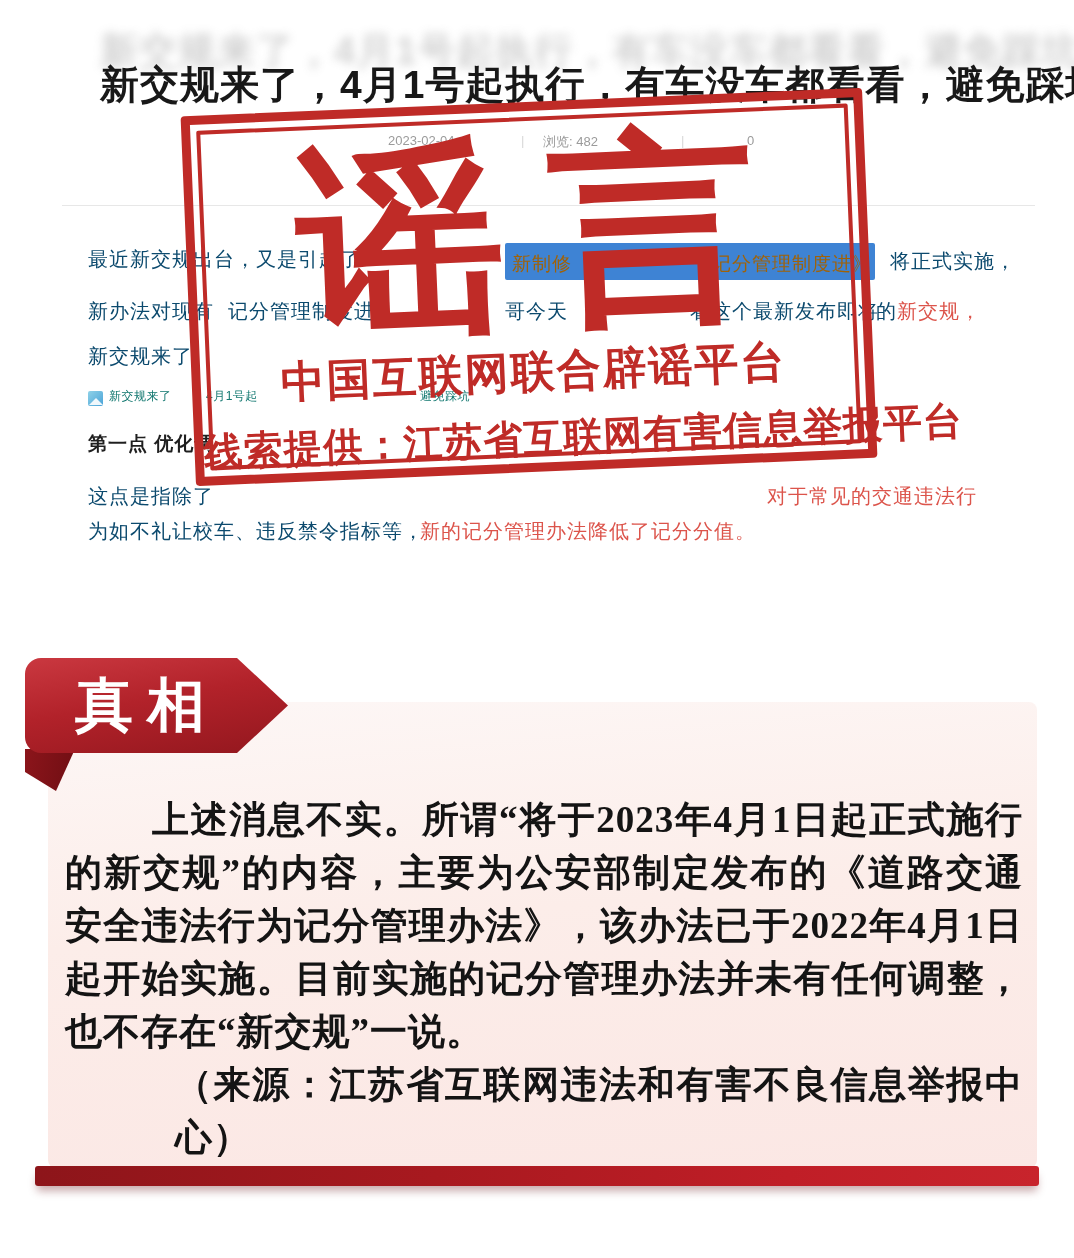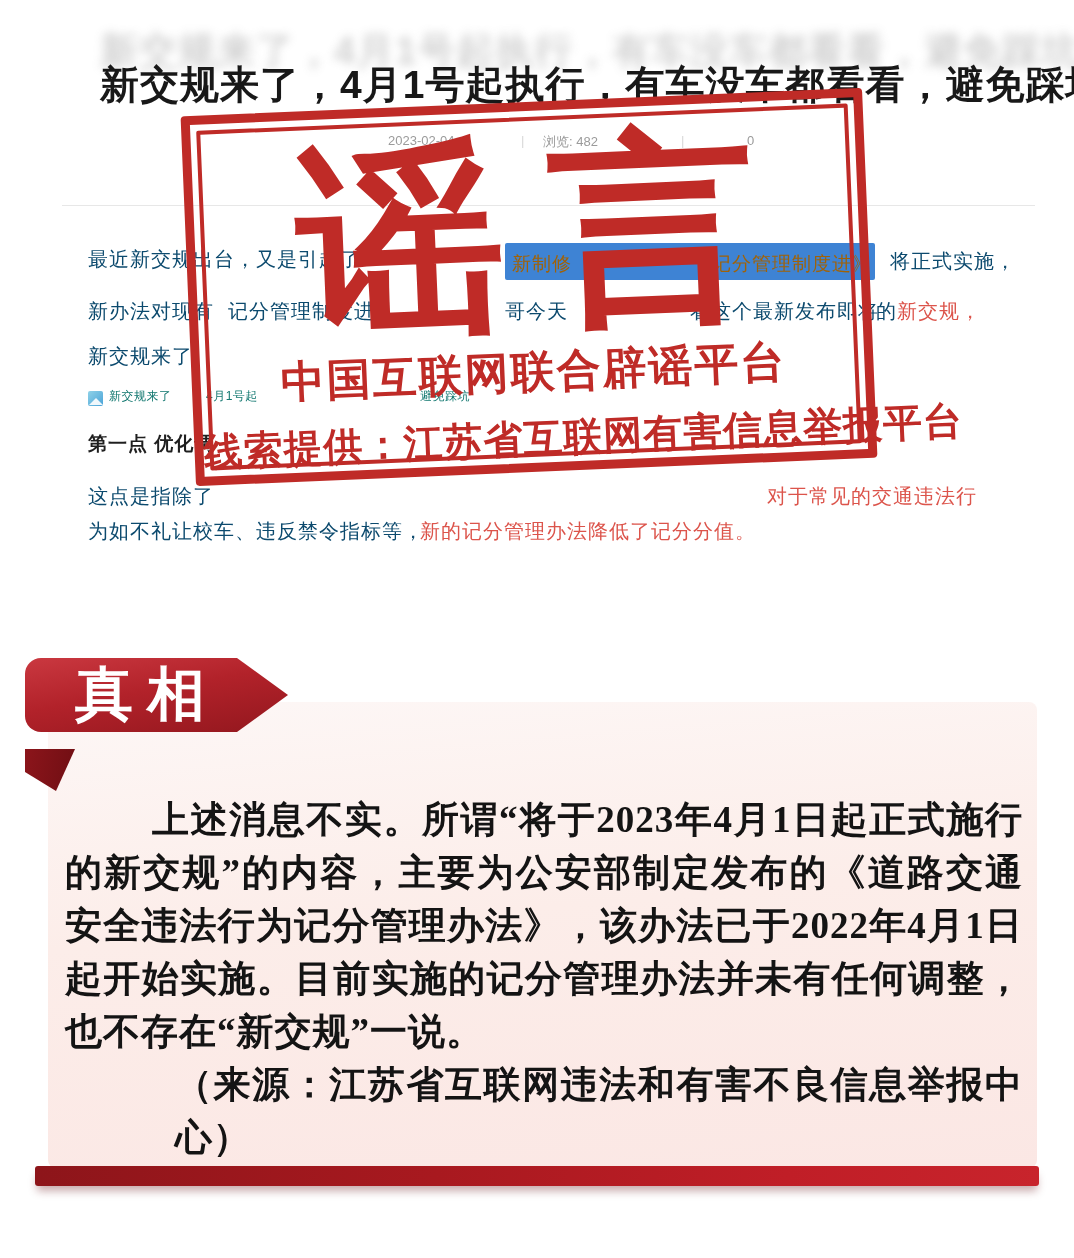--- a/index.html
+++ b/index.html
@@ -45,21 +45,21 @@
   
   .truth-panel{left:48px;top:702px;width:989px;height:466px;border-radius:8px;z-index:1;
                background:linear-gradient(175deg,#fdf7f6 0%,#fcede9 45%,#fbe7e4 100%);}
   .truth-text{left:65px;top:780px;width:958px;font-family:"Liberation Serif","DejaVu Serif",serif;
               font-weight:700;font-size:37px;line-height:53px;color:#141414;
               letter-spacing:1px;text-align:justify;z-index:2;margin-top:13px;}
   .truth-text p{margin:0;}
   .truth-para{text-indent:87px;}
   .truth-src{padding-left:110px;}
 
-  .ribbon{left:25px;top:658px;width:263px;height:74px;z-index:4;
+  .ribbon{left:25px;top:658px;width:263px;height:95px;z-index:4;
           background:linear-gradient(170deg,#ca3840 0%,#b2222a 45%,#93171e 100%);
           border-radius:16px;
           clip-path:polygon(0 0,212px 0,100% 50%,212px 100%,0 100%);
           display:flex;align-items:center;}
   .ribbon-label{font-family:"Liberation Serif","DejaVu Serif",serif;font-weight:700;
           font-size:58px;color:#ffffff;letter-spacing:14px;padding-left:50px;white-space:nowrap;}
   .ribbon-fold{left:25px;top:749px;width:50px;height:42px;z-index:3;
           background:linear-gradient(100deg,#8c151b 0%,#6f0e13 100%);
           clip-path:polygon(0 0,100% 0,62% 100%,0 55%);}
 

